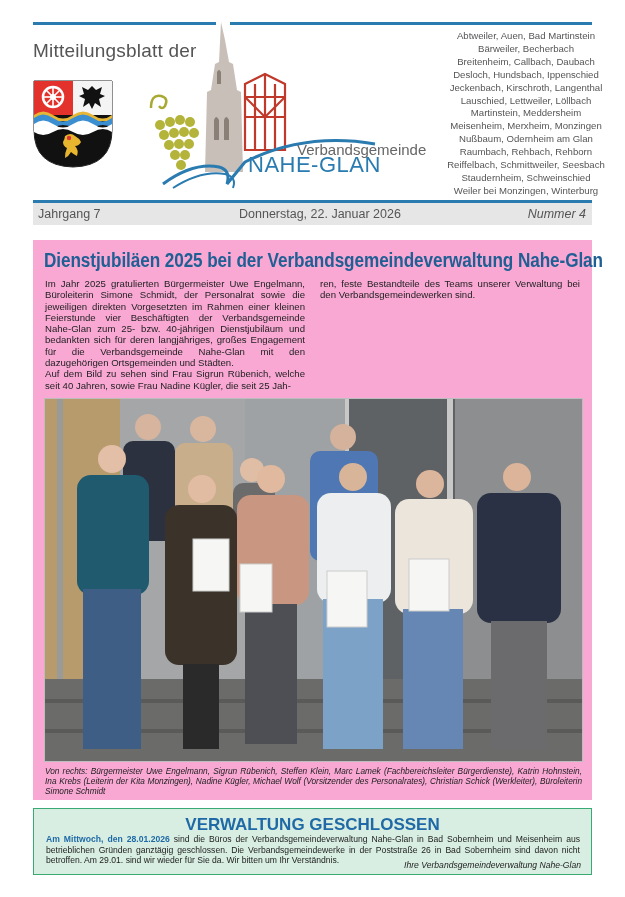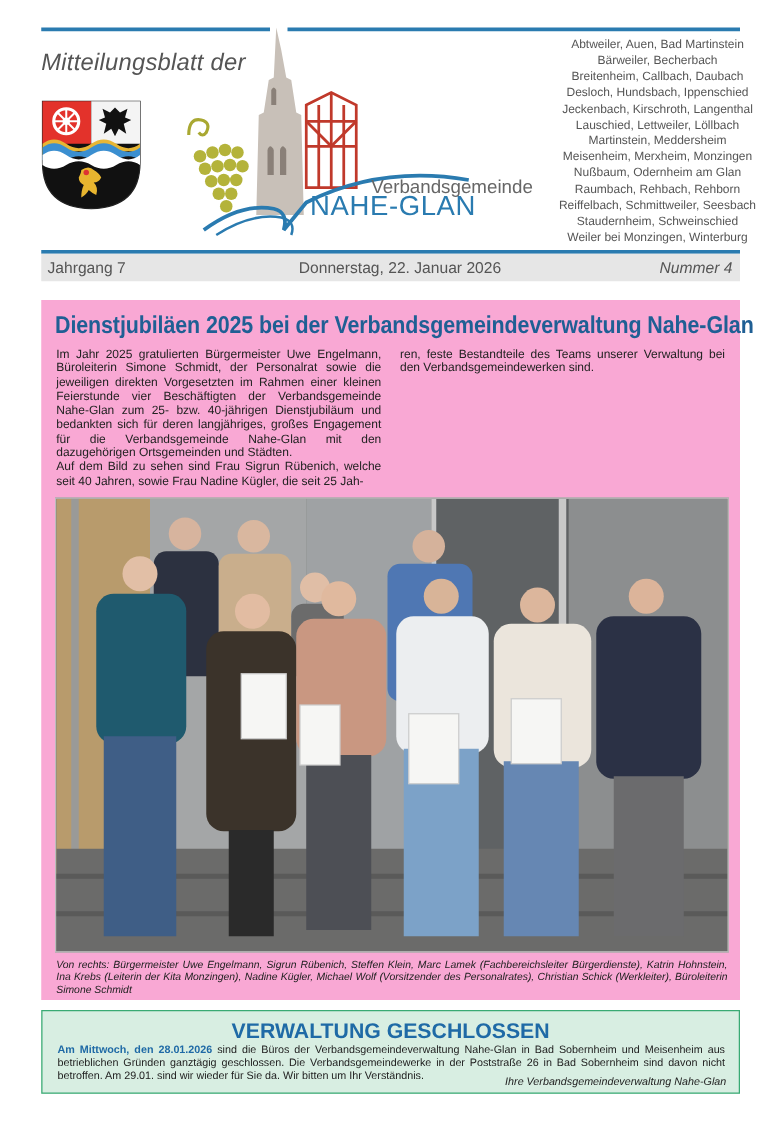--- a/index.html
+++ b/index.html
@@ -1,21 +1,21 @@
 <!DOCTYPE html>
 <html><head>
 <meta charset="utf-8">
 <style>
   html, body { margin: 0; padding: 0; background: #ffffff; }
   body { width: 625px; height: 897px; position: relative; overflow: hidden; font-family: "Liberation Sans", sans-serif; color: #222; }
 
   .top-rule-left { position: absolute; left: 33px; top: 22px; width: 183px; height: 3px; background: #2a7bb0; }
   .top-rule-right { position: absolute; left: 230px; top: 22px; width: 362px; height: 3px; background: #2a7bb0; }
 
-  .masthead-title { position: absolute; left: 33px; top: 40px; font-size: 19px; color: #555; letter-spacing: 0.2px; font-style: italic; }
+  .masthead-title { position: absolute; left: 33px; top: 40px; font-size: 19px; color: #555; letter-spacing: 0.2px; }
 
   .coat-of-arms { position: absolute; left: 33px; top: 80px; width: 80px; height: 88px; }
 
   .logo { position: absolute; left: 145px; top: 22px; width: 275px; height: 172px; }
   .logo-sub { position: absolute; left: 297px; top: 141px; font-size: 15px; color: #666; }
   .logo-main { position: absolute; left: 248px; top: 152px; font-size: 22px; color: #2a7bb0; letter-spacing: 0.5px; font-weight: normal; }
 
   .municipalities { position: absolute; left: 440px; top: 30px; width: 172px; text-align: center; font-size: 9.6px; line-height: 12.9px; color: #555; }
   .municipalities div { white-space: nowrap; }
 

